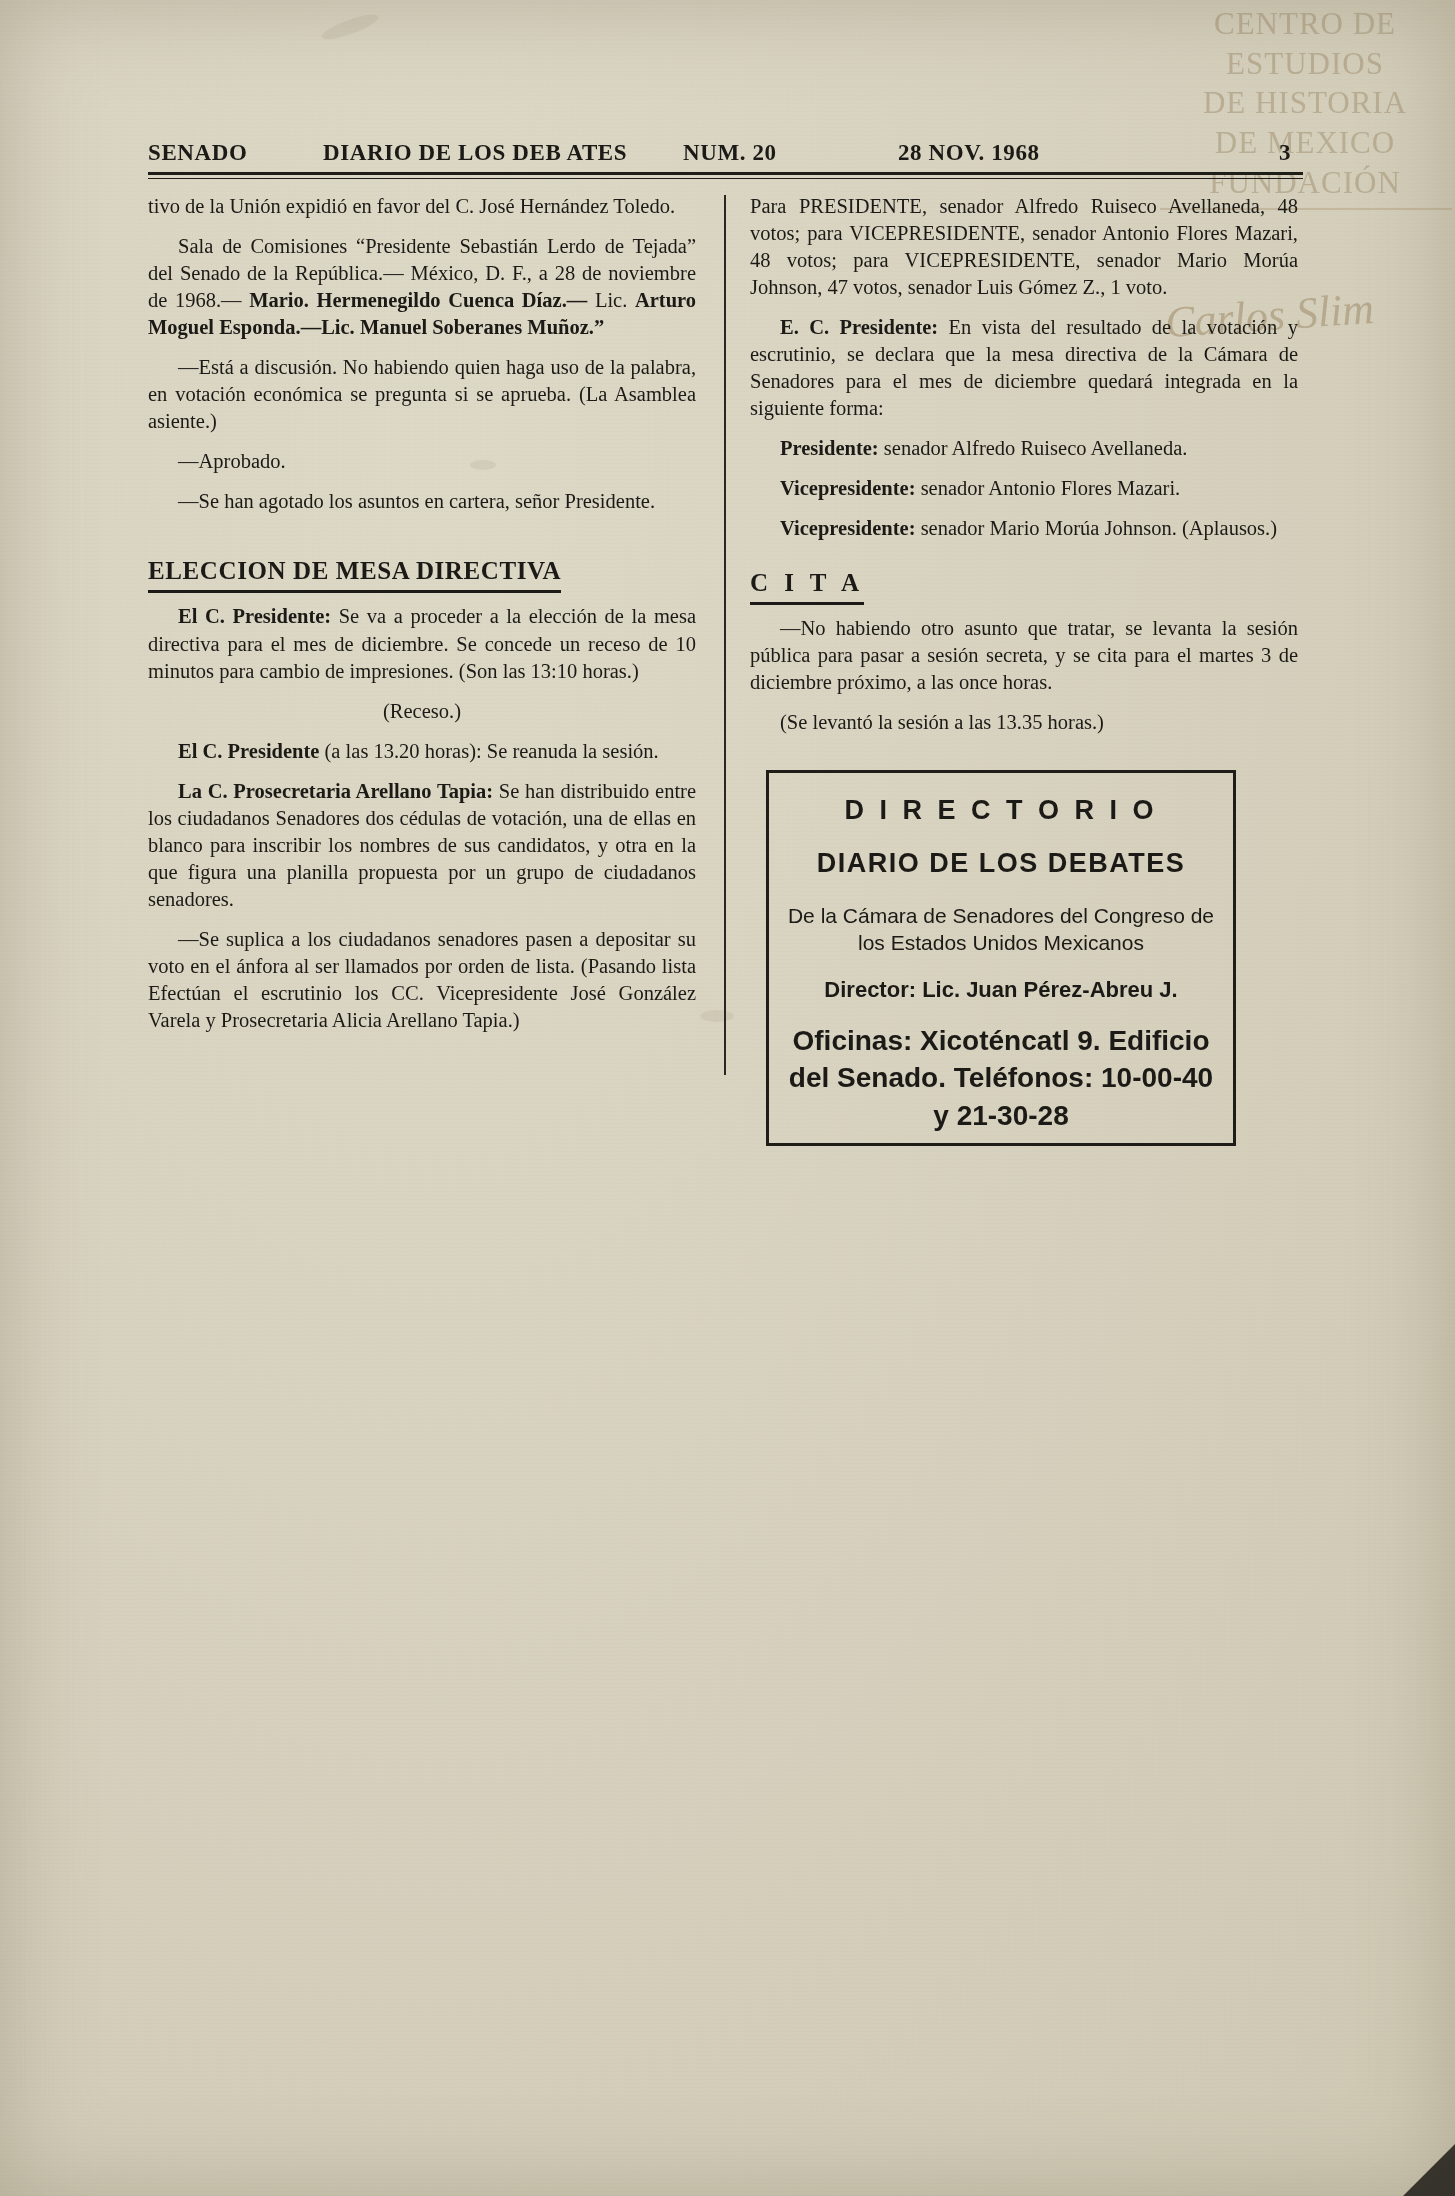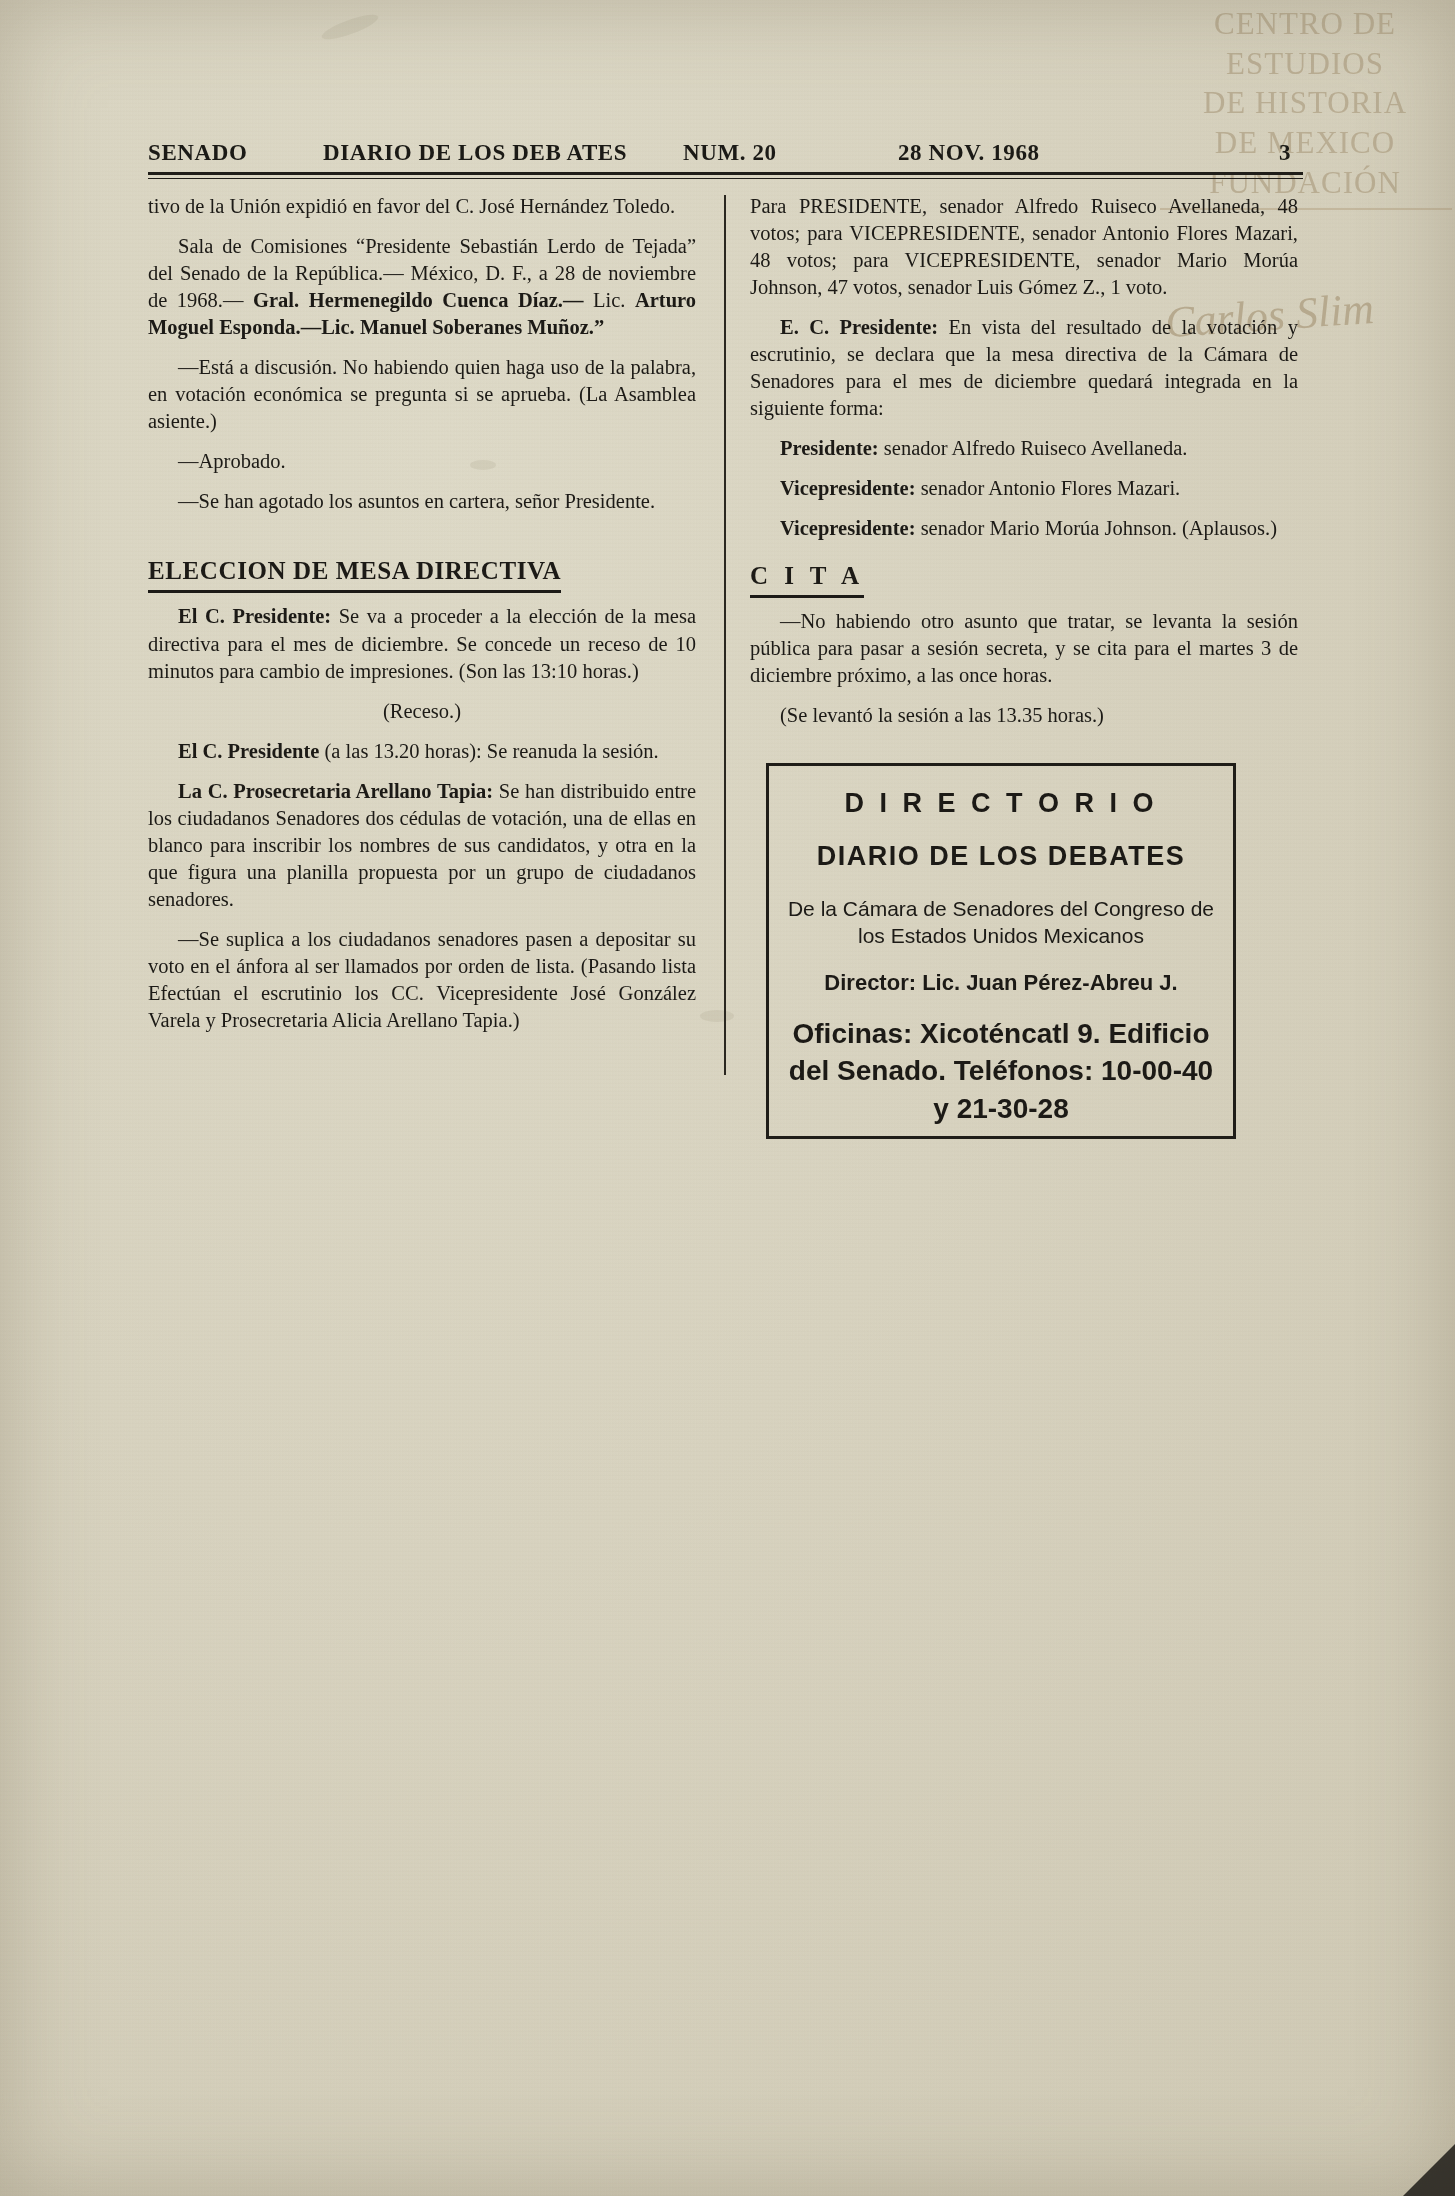--- a/index.html
+++ b/index.html
@@ -141,21 +141,21 @@
     font-size: 25px;
     letter-spacing: 0.6px;
     margin: 26px 0 10px 0;
     padding-bottom: 3px;
     display: inline-block;
     border-bottom: 3px solid #1c1a16;
   }
   h2.section.cita {
     letter-spacing: 5px;
     font-size: 25px;
-    margin-top: 3px;
+    margin-top: 10px;
   }
 
   
   .directory {
     margin-top: 34px;
     margin-left: 16px;
     border: 3px solid #1f1d18;
     padding: 20px 14px 8px 14px;
     text-align: center;
     background: transparent;
@@ -242,21 +242,21 @@
     <div class="rule-double"></div>
 
     <div class="columns">
       <div class="vrule"></div>
 
       <div class="col col-left">
         <p class="noindent">tivo de la Unión expidió en favor del C. José Hernández Toledo.</p>
 
         <p>
           <span>Sala de Comisiones “Presidente Sebastián Lerdo de Tejada” del Senado de la República.— México, D. F., a 28 de noviembre de 1968.—</span>
-          <b>Gral.</b>
+          <b>Mario.</b>
           <b>Hermenegildo Cuenca Díaz.—</b>
           <span>Lic.</span>
           <b>Arturo Moguel Esponda.—Lic.</b>
           <b>Manuel Soberanes Muñoz.”</b>
         </p>
 
         <p>—Está a discusión. No habiendo quien haga uso de la palabra, en votación económica se pregunta si se aprueba. (La Asamblea asiente.)</p>
         <p>—Aprobado.</p>
         <p>—Se han agotado los asuntos en cartera, señor Presidente.</p>
 

